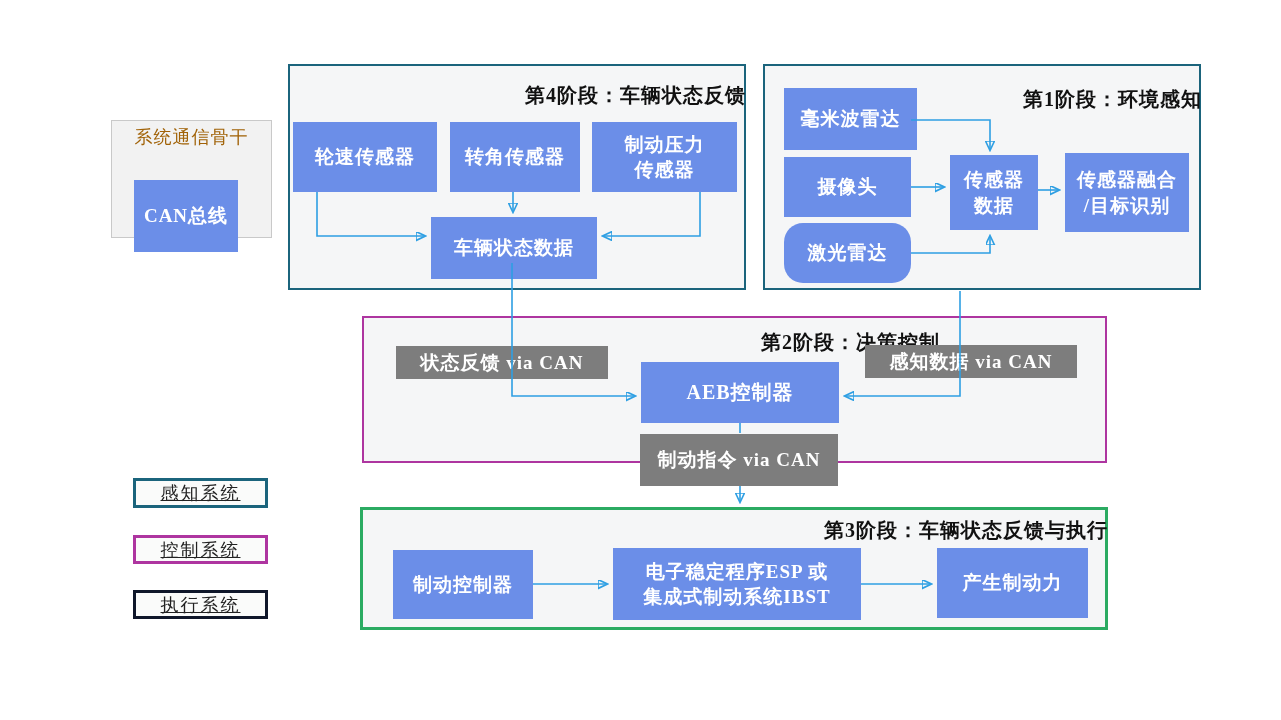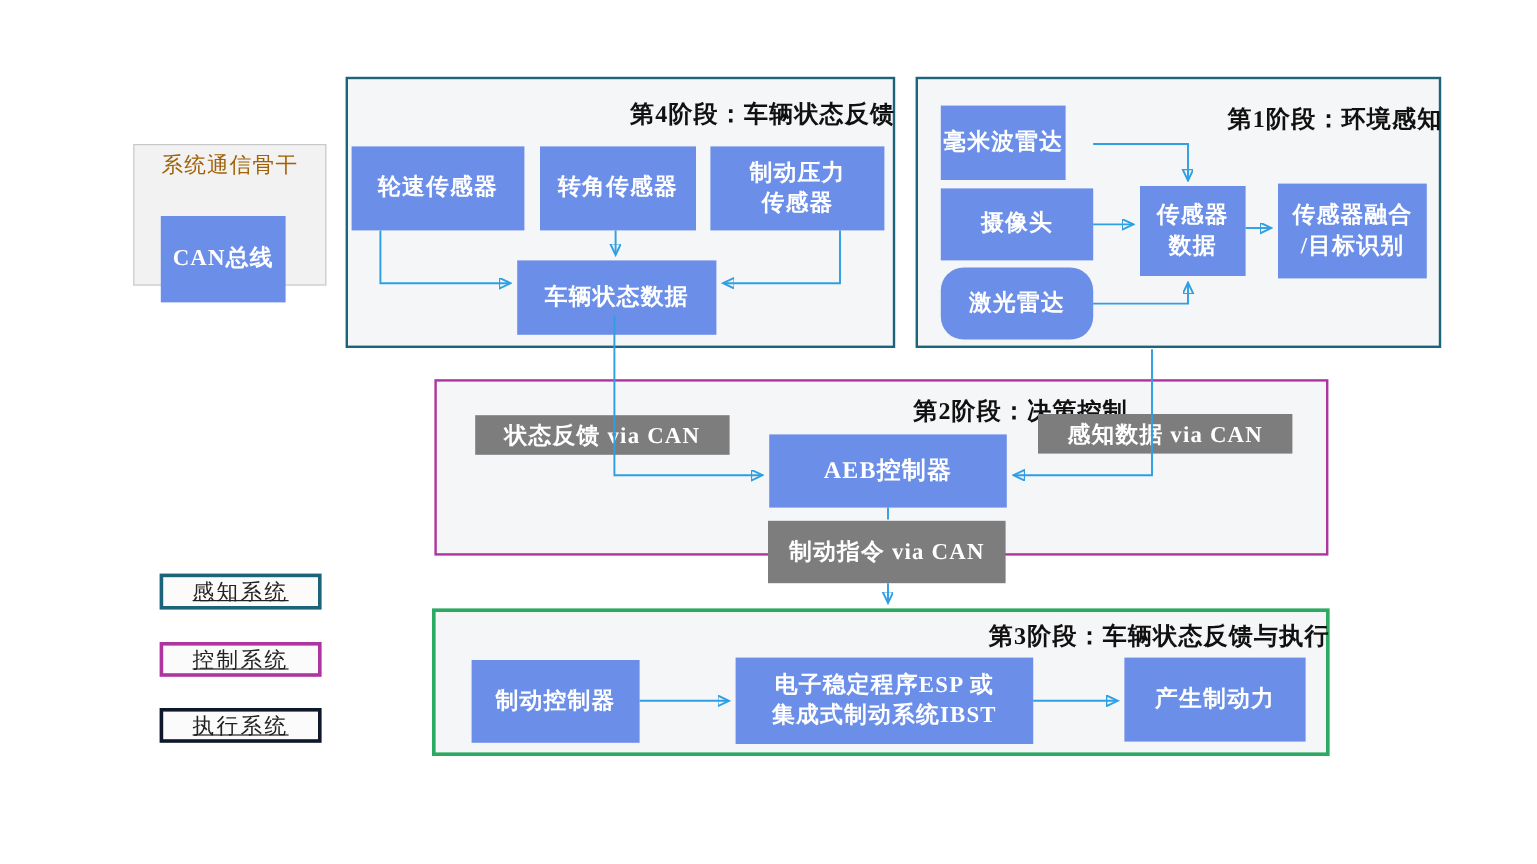--- a/index.html
+++ b/index.html
@@ -36,21 +36,21 @@
   
   #stage4{left:288px;top:64px;width:458px;height:226px;}
   #stage4-title{left:288px;top:82px;width:458px;}
   #wheel{left:293px;top:122px;width:144px;height:70px;}
   #angle{left:450px;top:122px;width:130px;height:70px;}
   #pressure{left:592px;top:122px;width:145px;height:70px;}
   #vdata{left:431px;top:217px;width:166px;height:62px;}
   
   #stage1{left:763px;top:64px;width:438px;height:226px;}
   #stage1-title{left:862px;top:86px;width:340px;}
-  #radar{left:784px;top:88px;width:104px;height:62px;}
+  #radar{left:784px;top:88px;width:133px;height:62px;}
   #camera{left:784px;top:157px;width:127px;height:60px;}
   #lidar{left:784px;top:223px;width:127px;height:60px;border-radius:19px;}
   #sdata{left:950px;top:155px;width:88px;height:75px;}
   #fusion{left:1065px;top:153px;width:124px;height:79px;}
   
   #stage2{left:362px;top:316px;width:745px;height:147px;}
   #stage2-title{left:540px;top:329px;width:400px;}
   #sfb-label{left:396px;top:346px;width:212px;height:33px;}
   #pd-label{left:865px;top:345px;width:212px;height:33px;}
   #aeb{left:641px;top:362px;width:198px;height:61px;font-size:20px;}

